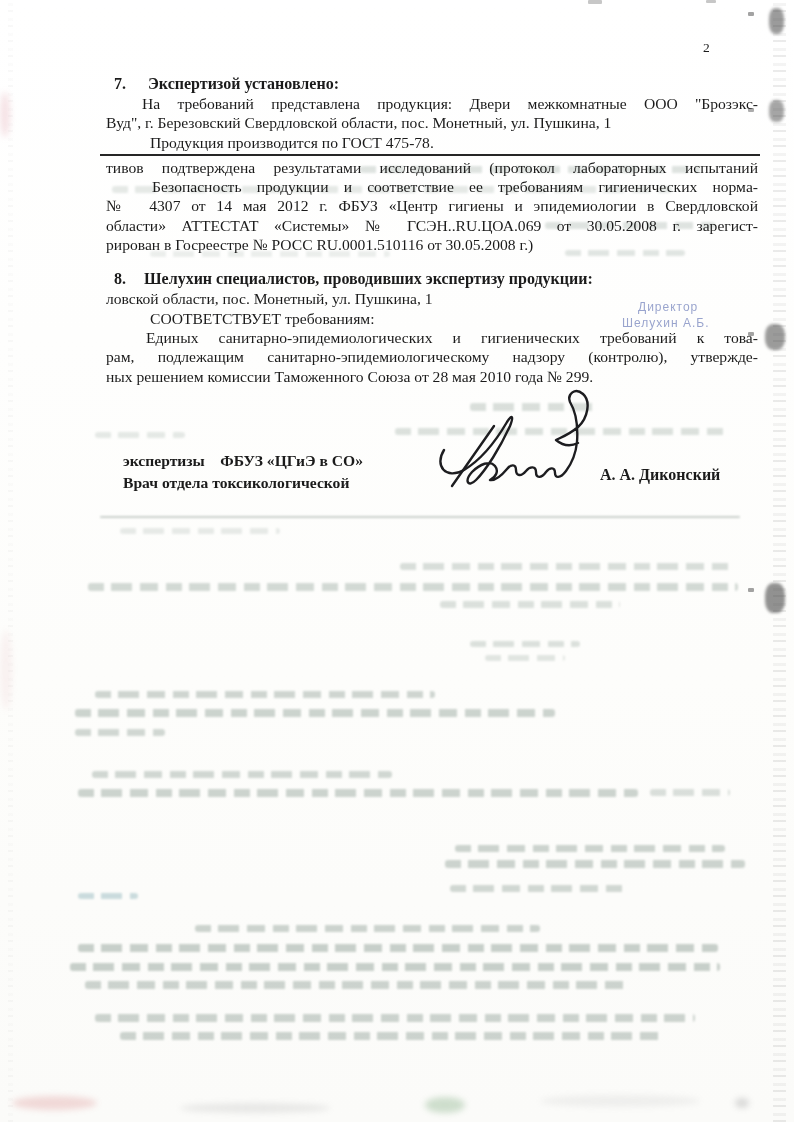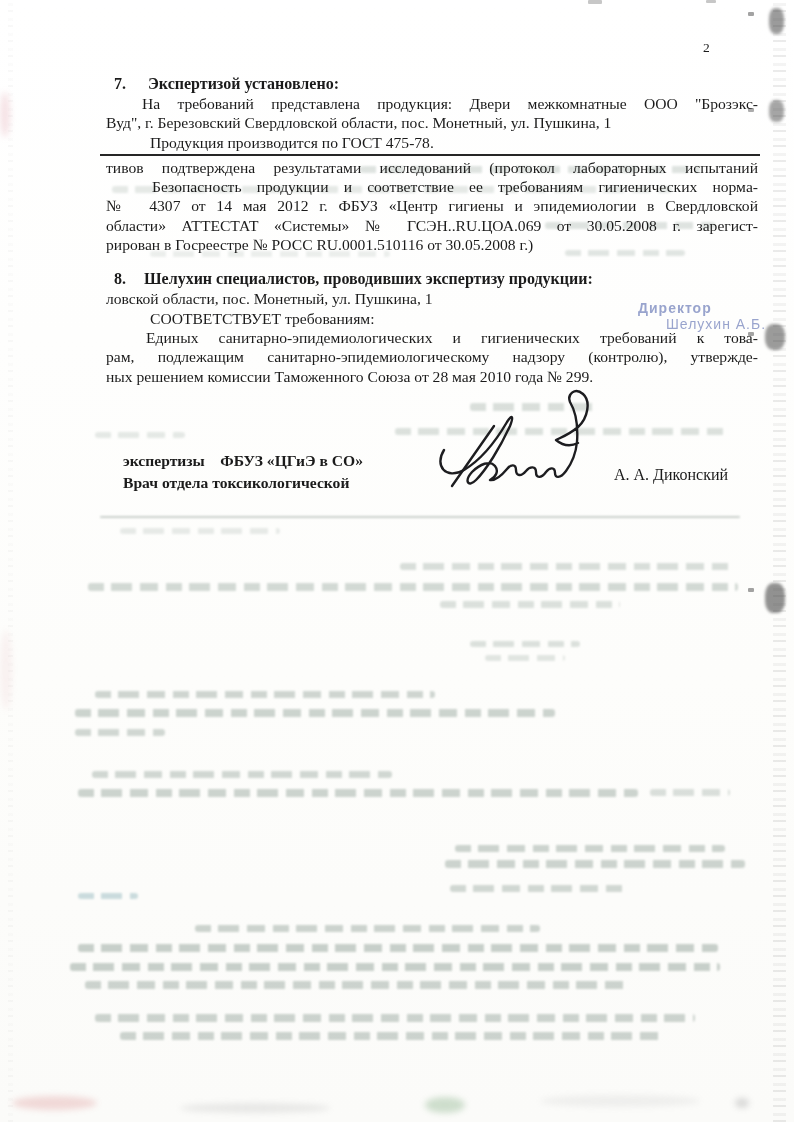--- a/index.html
+++ b/index.html
@@ -30,38 +30,38 @@
   .fill{text-align:justify;text-align-last:justify;white-space:normal;}
   .ind36{text-indent:36px;}
   .ind44{padding-left:44px;}
   .ind14{text-indent:14px;}
   .ind40{text-indent:40px;}
   .bold{font-weight:normal;}
   .rule{border:none;border-top:2.2px solid #262626;margin:2px 0 2px -6px;width:660px;filter:blur(.2px);}
   .gap16{height:15px;}
   .sig-block{position:relative;height:120px;margin-top:18px;}
   .sig-role{position:absolute;left:17px;top:46px;font-weight:bold;font-size:15.6px;line-height:22px;}
-  .sig-name{position:absolute;left:508px;top:62px;font-weight:normal;font-size:16px;}
+  .sig-name{position:absolute;left:494px;top:62px;font-weight:bold;font-size:16px;}
   .sig-svg{position:absolute;left:318px;top:-18px;}
   .page-num{position:absolute;left:703px;top:40px;font-size:13.5px;z-index:2;}
 </style>
 </head>
 <body>
 
 <div class="page">
 
   <div class="page-num">2</div>
 
   <div class="sm" style="left:360px;top:166px;width:340px;height:7px;color:#8fa096;opacity:.28;"></div>
   <div class="sm" style="left:112px;top:186px;width:560px;height:7px;color:#8fa096;opacity:.22;"></div>
   <div class="sm" style="left:545px;top:222px;width:170px;height:7px;color:#8fa096;opacity:.28;"></div>
   <div class="sm" style="left:565px;top:250px;width:120px;height:6px;color:#8fa096;opacity:.26;"></div>
   <div class="sm" style="left:150px;top:251px;width:240px;height:6px;color:#9aa8a0;opacity:.18;"></div>
-  <div class="bleed-blue" style="left:638px;top:300px;font-size:14px;font-weight:bold;">Директор</div>
-  <div class="bleed-blue" style="left:622px;top:316px;font-size:14px;margin-left:44px;">Шелухин А.Б.</div>
+  <div class="bleed-blue" style="left:638px;top:300px;font-size:12px;">Директор</div>
+  <div class="bleed-blue" style="left:622px;top:316px;font-size:12px;">Шелухин А.Б.</div>
   <div class="sm" style="left:470px;top:403px;width:130px;height:8px;color:#8fa096;opacity:.32;"></div>
   <div class="sm" style="left:395px;top:428px;width:330px;height:7px;color:#8fa096;opacity:.3;"></div>
   <div class="sm" style="left:95px;top:432px;width:90px;height:6px;color:#8fa096;opacity:.22;"></div>
   <div class="sm" style="left:100px;top:516px;width:640px;height:2px;color:#7e8c84;opacity:.4;background:currentColor;"></div>
   <div class="sm" style="left:120px;top:528px;width:160px;height:6px;color:#9aa8a0;opacity:.22;"></div>
   <div class="sm" style="left:400px;top:563px;width:330px;height:7px;color:#8fa096;opacity:.33;"></div>
   <div class="sm" style="left:88px;top:583px;width:650px;height:8px;color:#8fa096;opacity:.38;"></div>
   <div class="sm" style="left:440px;top:601px;width:180px;height:7px;color:#8fa096;opacity:.3;"></div>
   <div class="sm" style="left:470px;top:641px;width:110px;height:6px;color:#8fa096;opacity:.3;"></div>
   <div class="sm" style="left:485px;top:655px;width:80px;height:6px;color:#8fa096;opacity:.25;"></div>

